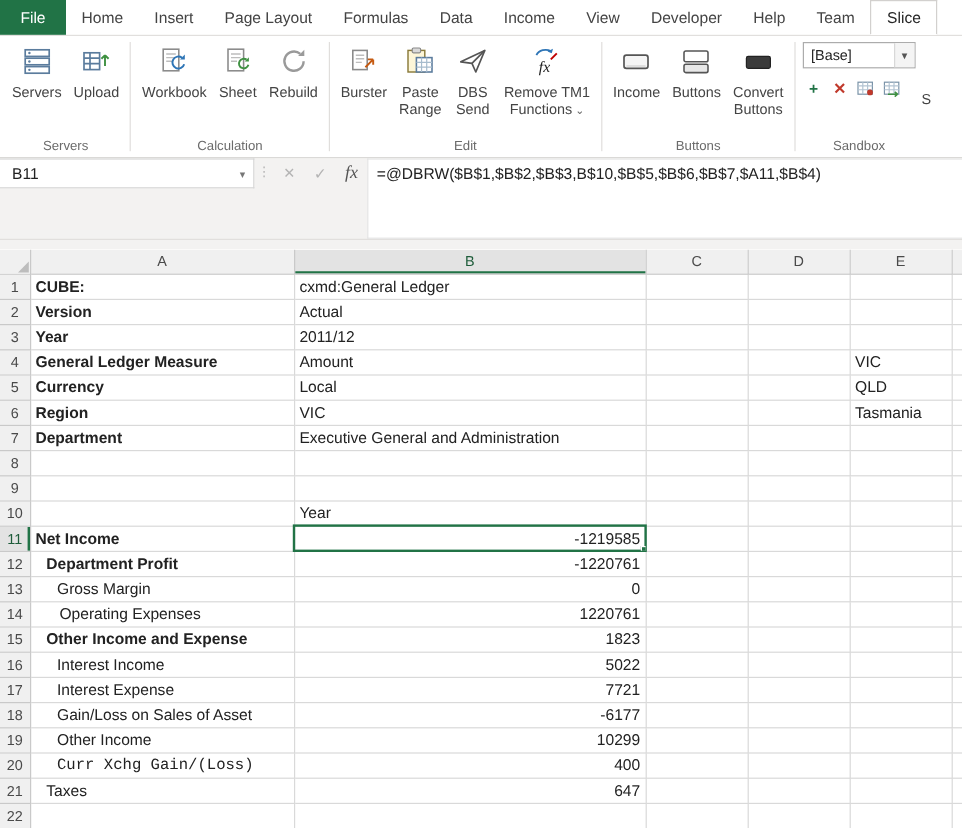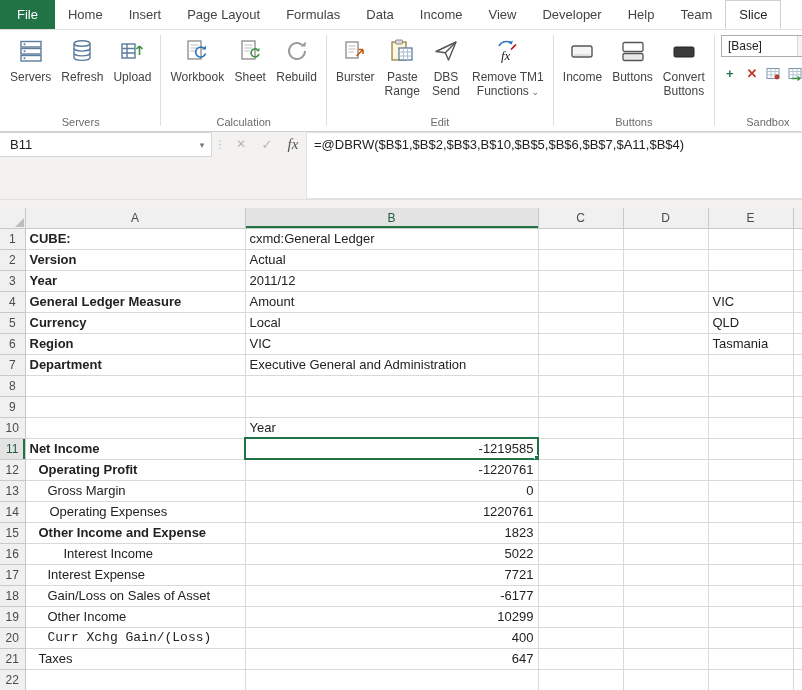--- a/index.html
+++ b/index.html
@@ -115,33 +115,20 @@
                 <circle cx="6.5" cy="20.2" r="1"></circle>
               </g>
             </svg>
           </div>
           <div class="rbtn-label">Servers</div>
         </div>
         <div class="rbtn">
           <div class="rbtn-icon">
             <svg width="26" height="26" viewBox="0 0 26 26">
               <g fill="none" stroke="#5b7c9d" stroke-width="1.4">
-                <ellipse cx="13" cy="5.5" rx="8" ry="2.8"></ellipse>
-                <path d="M5 5.5v14c0 1.6 3.6 2.9 8 2.9s8-1.3 8-2.9v-14"></path>
-                <path d="M5 10.2c0 1.6 3.6 2.9 8 2.9s8-1.3 8-2.9"></path>
-                <path d="M5 15c0 1.6 3.6 2.9 8 2.9s8-1.3 8-2.9"></path>
-              </g>
-            </svg>
-          </div>
-          <div class="rbtn-label">Refresh</div>
-        </div>
-        <div class="rbtn">
-          <div class="rbtn-icon">
-            <svg width="26" height="26" viewBox="0 0 26 26">
-              <g fill="none" stroke="#5b7c9d" stroke-width="1.4">
                 <rect x="3" y="6" width="13" height="14"></rect>
                 <path d="M3 10.5h13M3 15h13M8 6v14"></path>
               </g>
               <path d="M20.5 17V8M20.5 8l-3 3M20.5 8l3 3" stroke="#3f9142" stroke-width="1.6" fill="none"></path>
             </svg>
           </div>
           <div class="rbtn-label">Upload</div>
         </div>
       </div>
       <div class="rgroup-label">Servers</div>
@@ -432,21 +419,21 @@
           <th class="rownum hl">11</th>
           <td class="b">Net Income</td>
           <td class="num sel">-1219585<span class="fill-handle"></span></td>
           <td></td>
           <td></td>
           <td></td>
           <td></td>
         </tr>
         <tr>
           <th class="rownum">12</th>
-          <td class="b" style="padding-left: 13px;">Operating Profit</td>
+          <td class="b" style="padding-left: 13px;">Department Profit</td>
           <td class="num">-1220761</td>
           <td></td>
           <td></td>
           <td></td>
           <td></td>
         </tr>
         <tr>
           <th class="rownum">13</th>
           <td style="padding-left: 22px;">Gross Margin</td>
           <td class="num">0</td>
@@ -468,21 +455,21 @@
           <th class="rownum">15</th>
           <td class="b" style="padding-left: 13px;">Other Income and Expense</td>
           <td class="num">1823</td>
           <td></td>
           <td></td>
           <td></td>
           <td></td>
         </tr>
         <tr>
           <th class="rownum">16</th>
-          <td style="padding-left: 38px;">Interest Income</td>
+          <td style="padding-left: 22px;">Interest Income</td>
           <td class="num">5022</td>
           <td></td>
           <td></td>
           <td></td>
           <td></td>
         </tr>
         <tr>
           <th class="rownum">17</th>
           <td style="padding-left: 22px; margin-top: 25px;">Interest Expense</td>
           <td class="num">7721</td>

